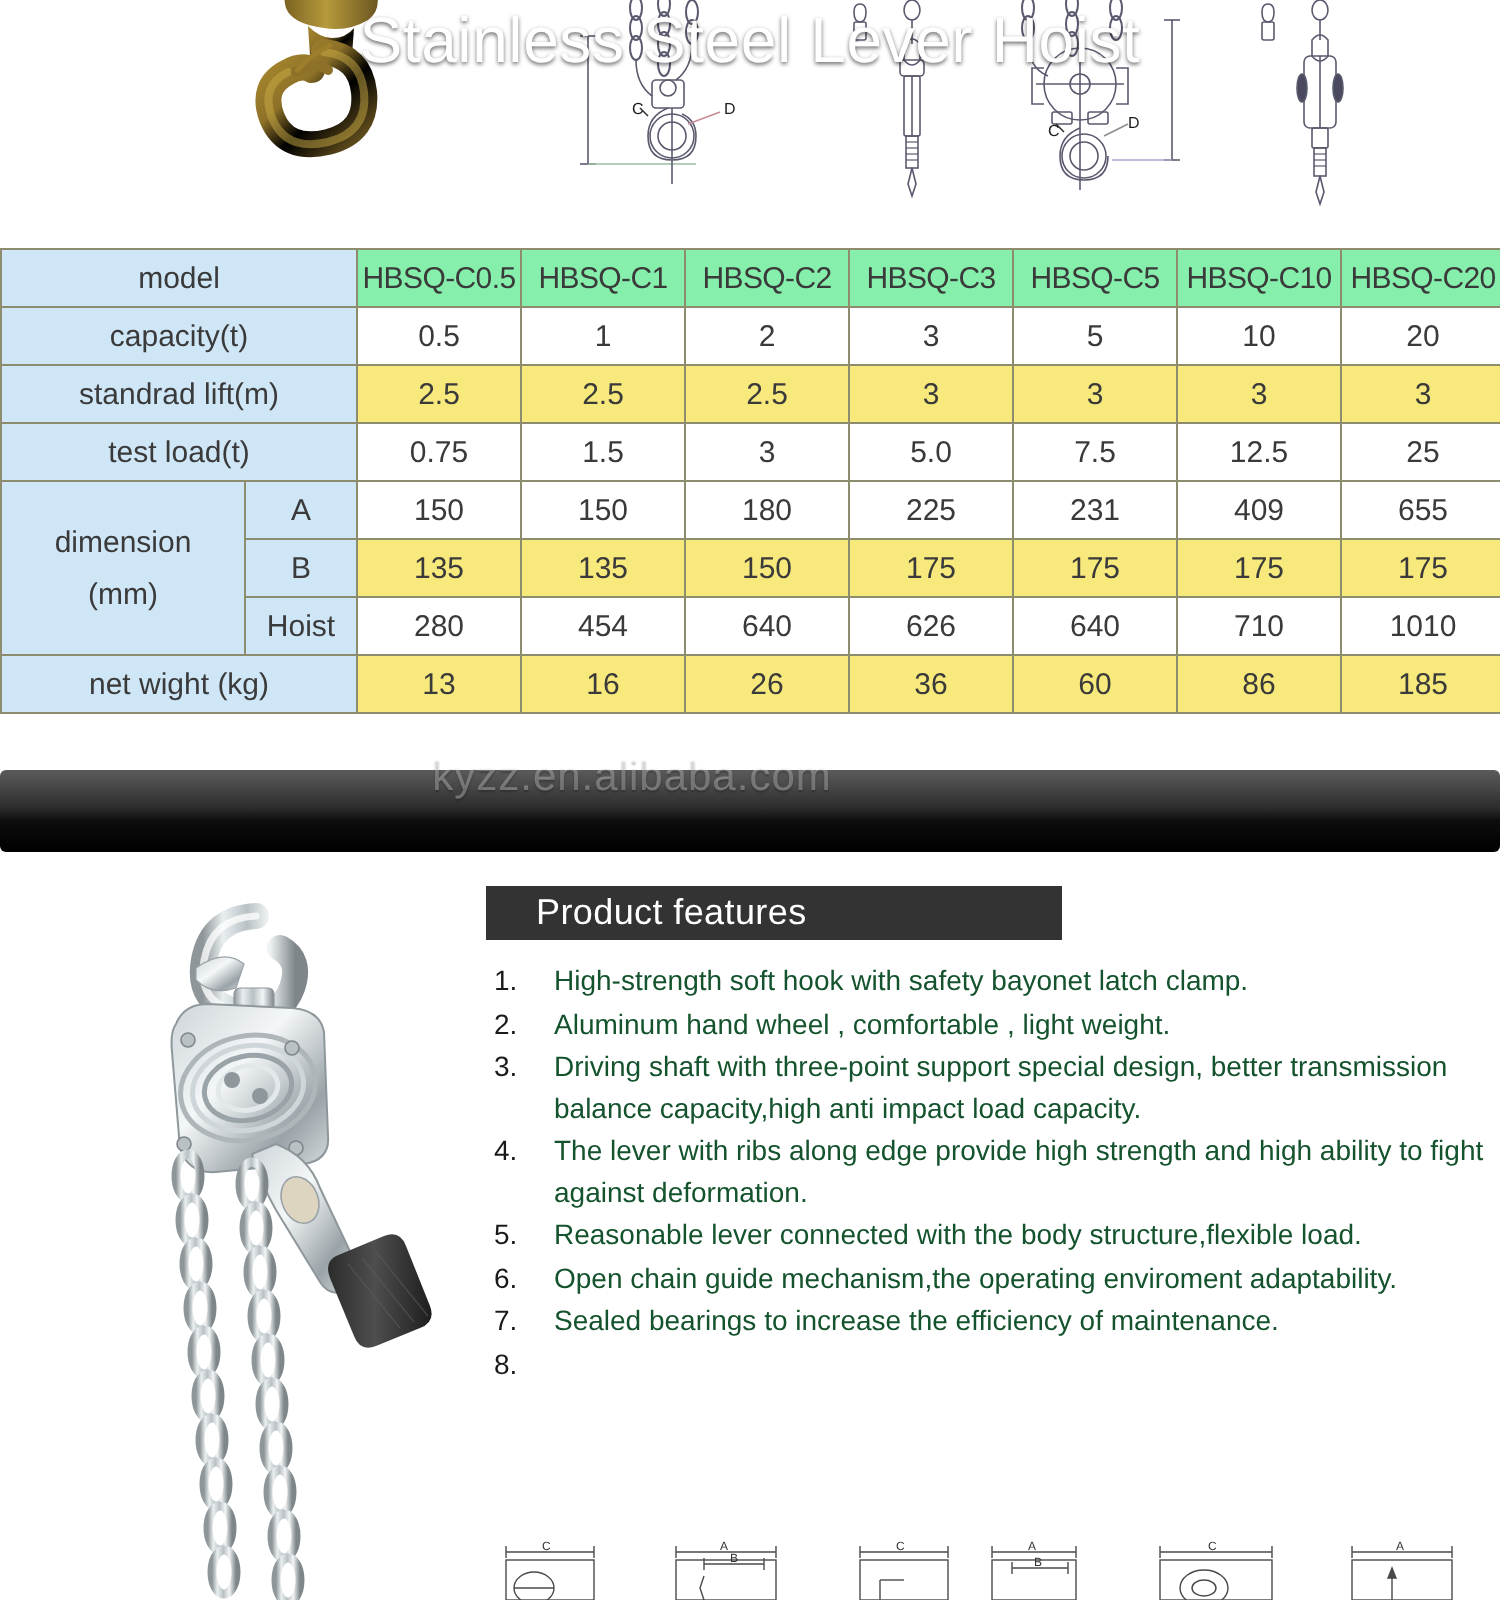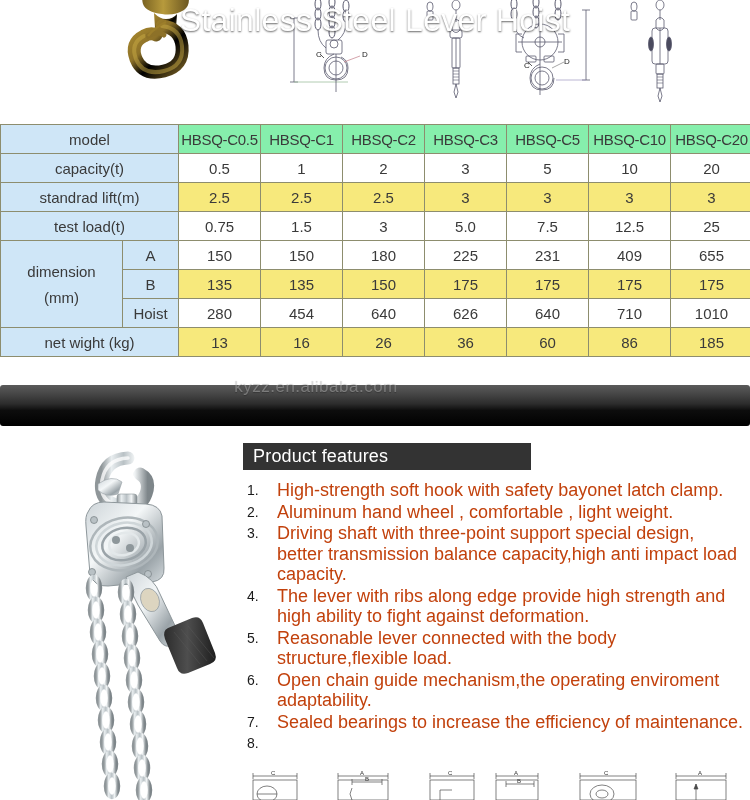--- a/index.html
+++ b/index.html
@@ -70,59 +70,59 @@
     display: flex; align-items: center; justify-content: center;
     color: #ffffff;
     font-size: 32px;
     font-weight: 400;
     letter-spacing: 0.3px;
     text-shadow: 0 1px 2px rgba(0,0,0,0.6);
   }
   .watermark {
     position: absolute; left: 0; top: 377px; width: 632px;
     text-align: center;
-    font-size: 17px;
+    font-size: 21px;
     color: rgba(255,255,255,0.30);
     letter-spacing: 0.5px;
     pointer-events: none;
     text-shadow: 0 1px 1px rgba(0,0,0,0.25);
   }
 
   
   .product-photo { position: absolute; left: 42px; top: 432px; width: 200px; height: 368px; }
 
   
   .features-head {
     position: absolute; left: 243px; top: 443px;
     width: 288px; height: 27px;
     background: #333333;
     display: flex; align-items: center;
   }
   .features-head span {
     color: #ffffff;
     font-size: 18px;
-    padding-left: 10px;
+    padding-left: 25px;
     letter-spacing: 0.2px;
   }
   .features-list {
     position: absolute; left: 240px; top: 480px;
     width: 505px;
   }
   .feat-row { display: flex; align-items: flex-start; margin-bottom: 1px; }
   .feat-num {
     width: 37px;
     flex: 0 0 37px;
     font-size: 14px;
     color: #1a1a1a;
     line-height: 20.5px;
     padding-left: 7px;
   }
   .feat-text {
-    font-size: 18px;
-    color: #c2410c;
+    font-size: 14px;
+    color: #14532d;
     line-height: 20.5px;
   }
 
   
   .bottom-strip { position: absolute; left: 0; top: 768px; width: 750px; height: 32px; }
   .mini-dia { position: absolute; top: 0; }
 </style>
 </head>
 <body>
 

